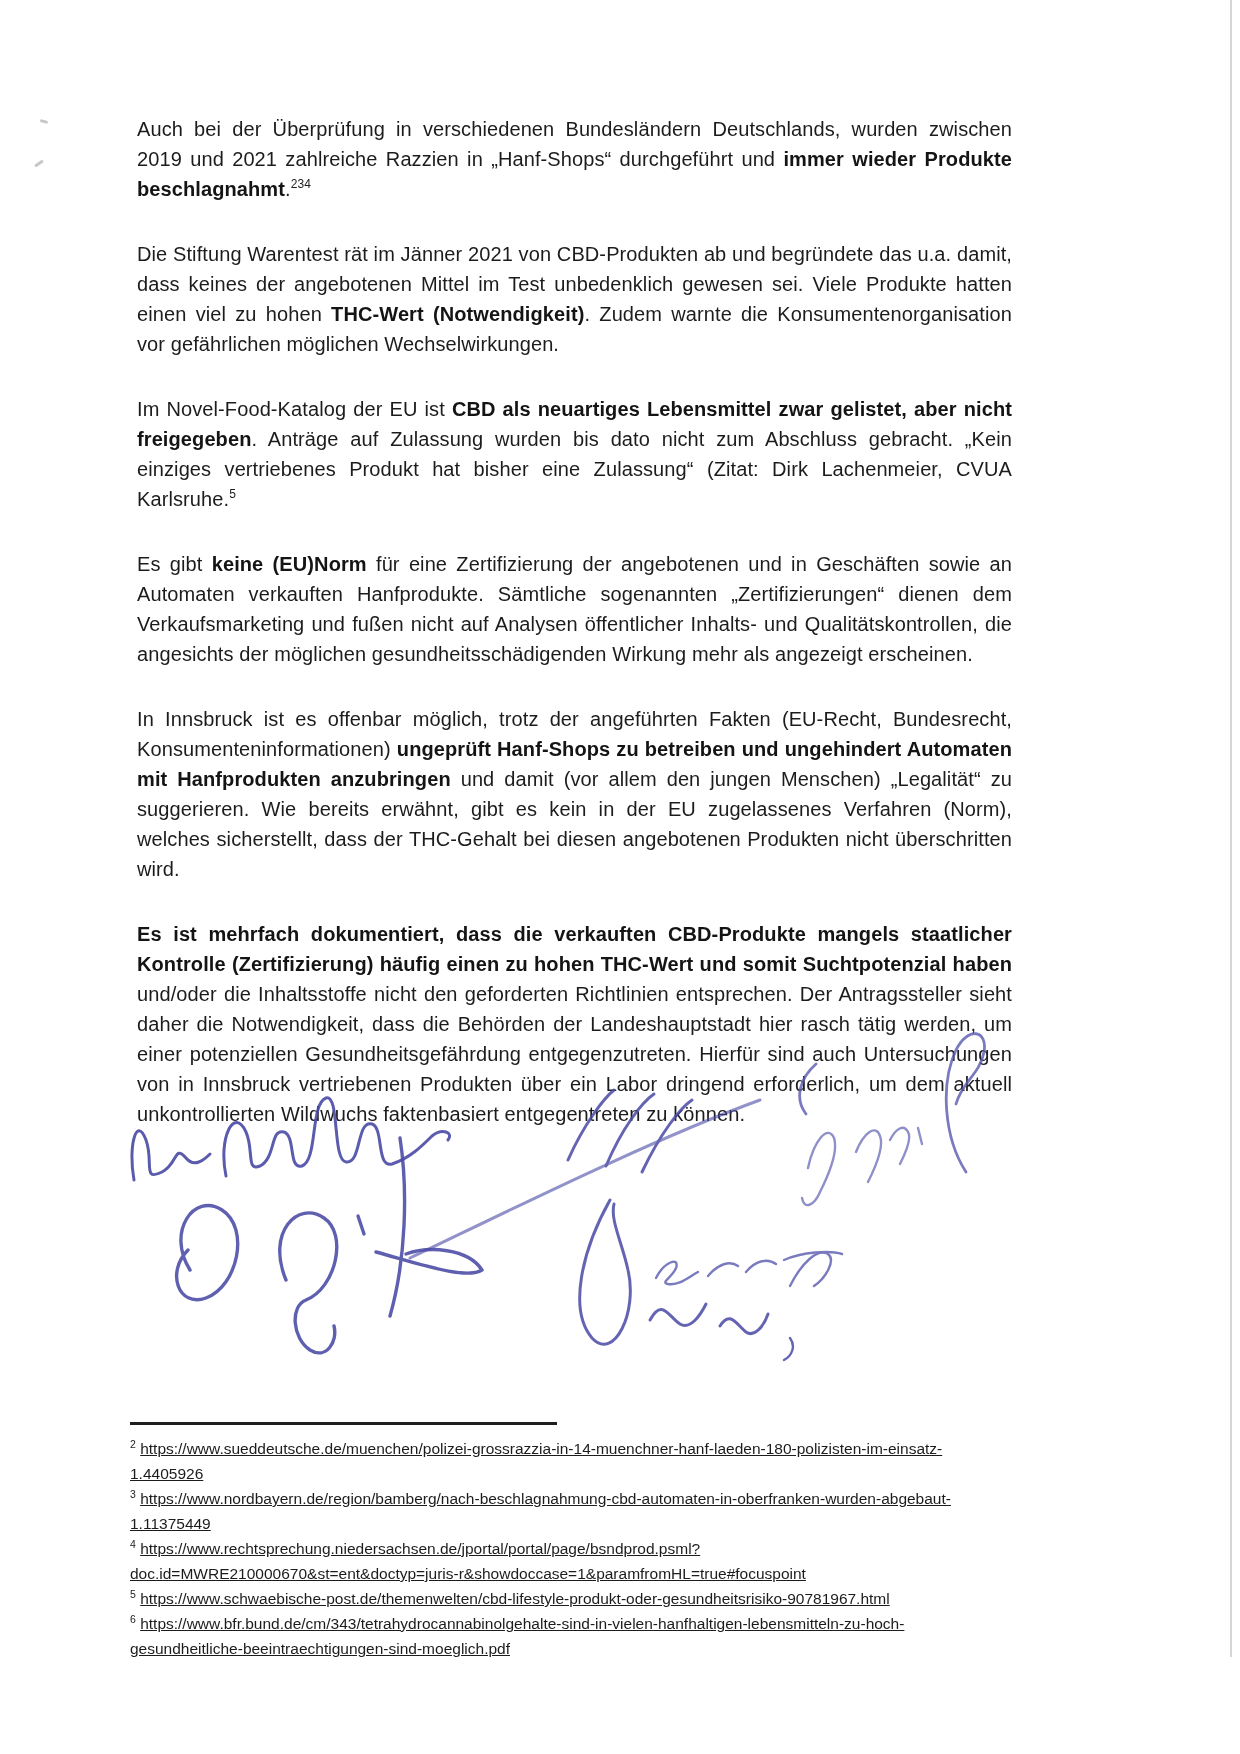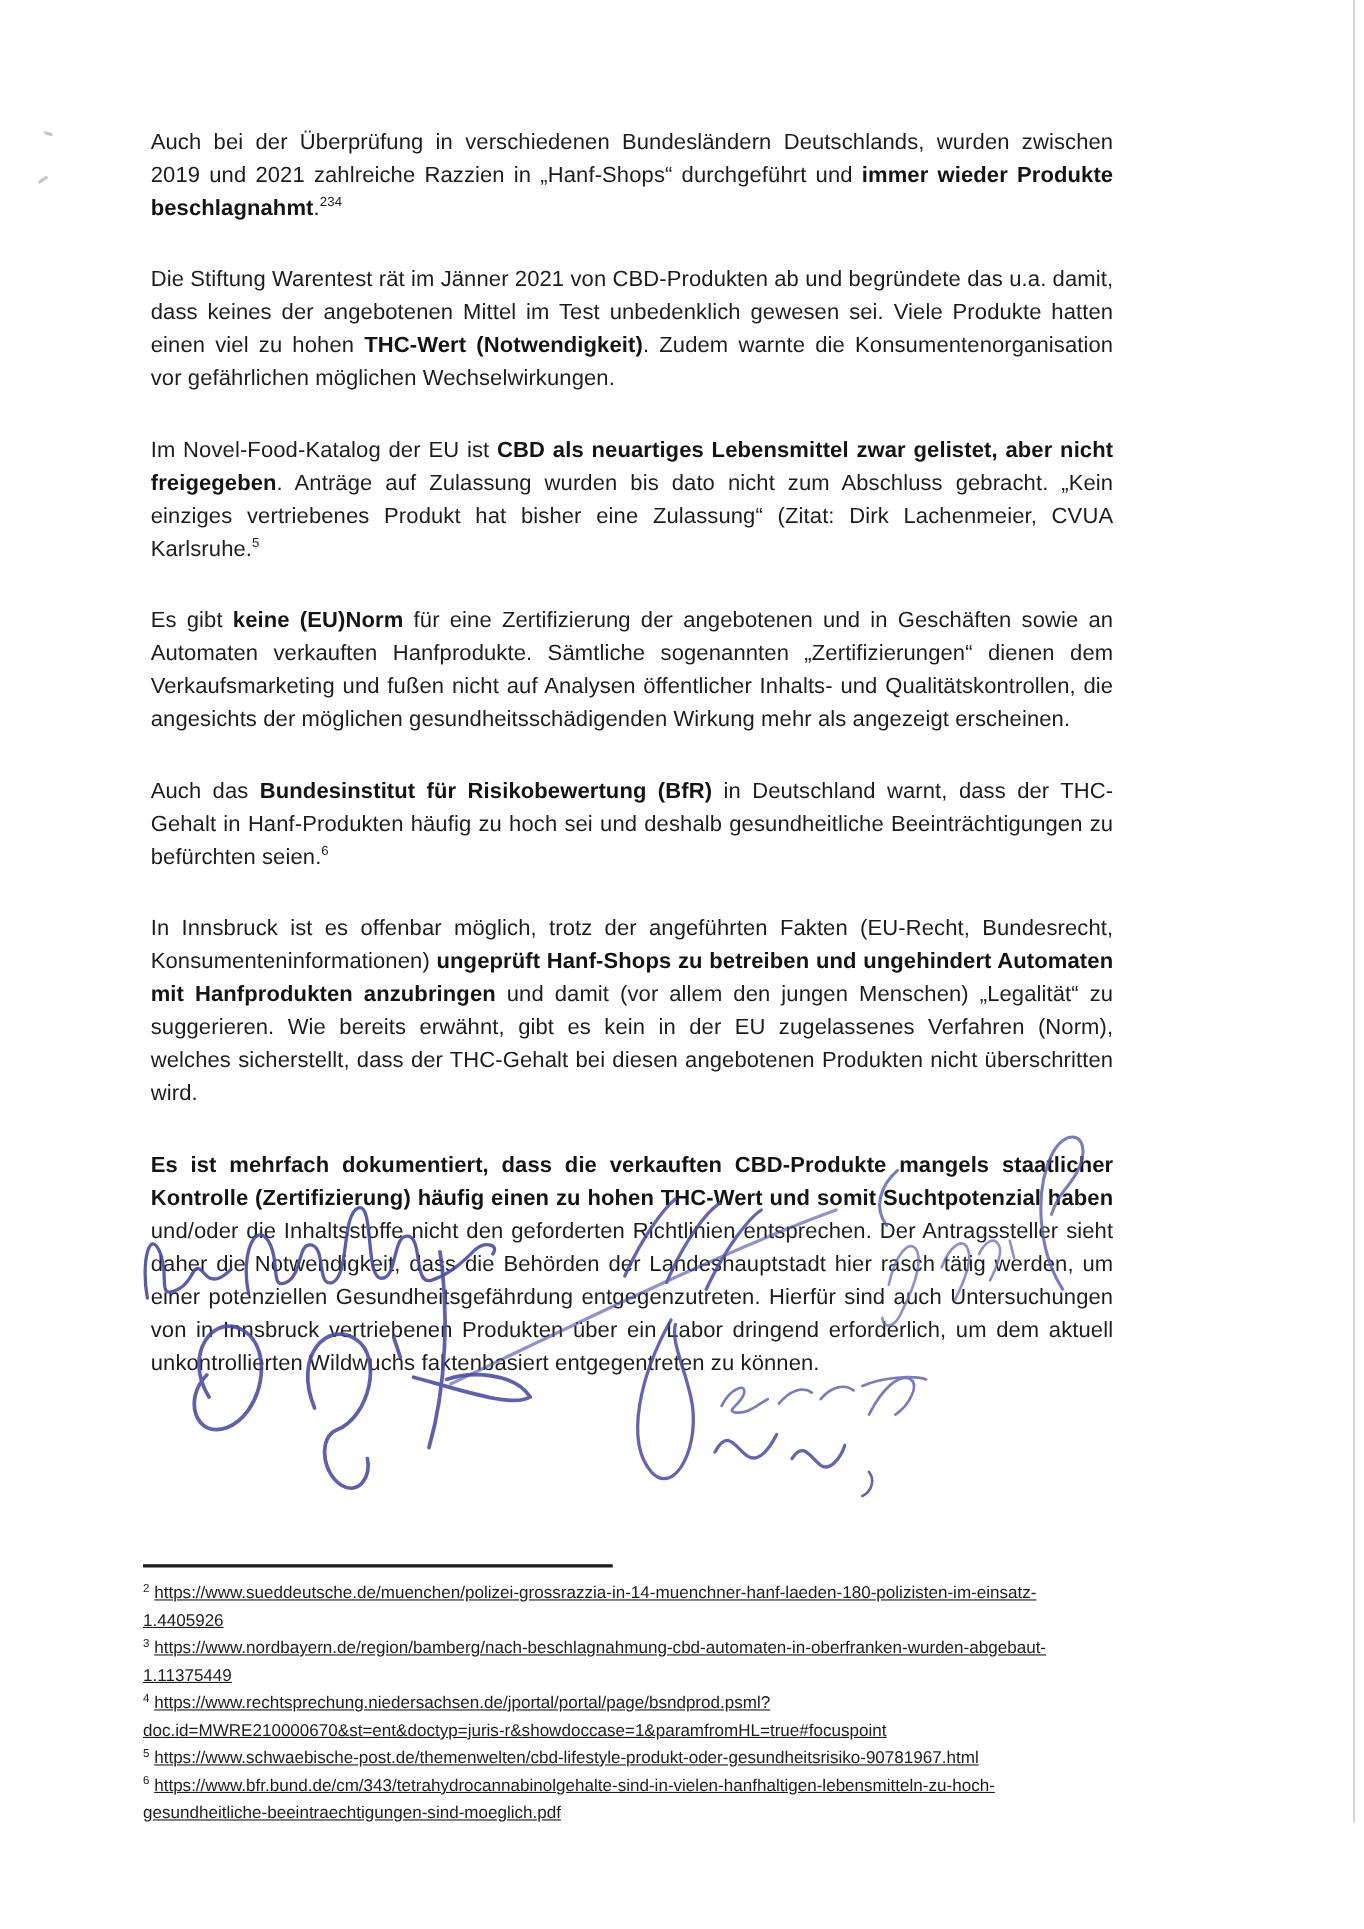--- a/index.html
+++ b/index.html
@@ -52,21 +52,20 @@
 <div class="page">
 
   <div class="margin-mark mark-1"></div>
   <div class="margin-mark mark-2"></div>
 
   <div class="content">
       <p><span>Auch bei der Überprüfung in verschiedenen Bundesländern Deutschlands, wurden zwischen 2019 und 2021 zahlreiche Razzien in „Hanf-Shops“ durchgeführt und </span><strong>immer wieder Produkte beschlagnahmt</strong><span>.</span><sup>234</sup></p>
       <p><span>Die Stiftung Warentest rät im Jänner 2021 von CBD-Produkten ab und begründete das u.a. damit, dass keines der angebotenen Mittel im Test unbedenklich gewesen sei. Viele Produkte hatten einen viel zu hohen </span><strong>THC-Wert (Notwendigkeit)</strong><span>. Zudem warnte die Konsumentenorganisation vor gefährlichen möglichen Wechselwirkungen.</span></p>
       <p><span>Im Novel-Food-Katalog der EU ist </span><strong>CBD als neuartiges Lebensmittel zwar gelistet, aber nicht freigegeben</strong><span>. Anträge auf Zulassung wurden bis dato nicht zum Abschluss gebracht. „Kein einziges vertriebenes Produkt hat bisher eine Zulassung“ (Zitat: Dirk Lachenmeier, CVUA Karlsruhe.</span><sup>5</sup></p>
       <p><span>Es gibt </span><strong>keine (EU)Norm</strong><span> für eine Zertifizierung der angebotenen und in Geschäften sowie an Automaten verkauften Hanfprodukte. Sämtliche sogenannten „Zertifizierungen“ dienen dem Verkaufsmarketing und fußen nicht auf Analysen öffentlicher Inhalts- und Qualitätskontrollen, die angesichts der möglichen gesundheitsschädigenden Wirkung mehr als angezeigt erscheinen.</span></p>
-      <p><span>Auch das </span><strong>Bundesinstitut für Risikobewertung (BfR)</strong><span> in Deutschland warnt, dass der THC-Gehalt in Hanf-Produkten häufig zu hoch sei und deshalb gesundheitliche Beeinträchtigungen zu befürchten seien.</span><sup>6</sup></p>
       <p><span>In Innsbruck ist es offenbar möglich, trotz der angeführten Fakten (EU-Recht, Bundesrecht, Konsumenteninformationen) </span><strong>ungeprüft Hanf-Shops zu betreiben und ungehindert Automaten mit Hanfprodukten anzubringen</strong><span> und damit (vor allem den jungen Menschen) „Legalität“ zu suggerieren. Wie bereits erwähnt, gibt es kein in der EU zugelassenes Verfahren (Norm), welches sicherstellt, dass der THC-Gehalt bei diesen angebotenen Produkten nicht überschritten wird.</span></p>
       <p><strong>Es ist mehrfach dokumentiert, dass die verkauften CBD-Produkte mangels staatlicher Kontrolle (Zertifizierung) häufig einen zu hohen THC-Wert und somit Suchtpotenzial haben</strong><span> und/oder die Inhaltsstoffe nicht den geforderten Richtlinien entsprechen. Der Antragssteller sieht daher die Notwendigkeit, dass die Behörden der Landeshauptstadt hier rasch tätig werden, um einer potenziellen Gesundheitsgefährdung entgegenzutreten. Hierfür sind auch Untersuchungen von in Innsbruck vertriebenen Produkten über ein Labor dringend erforderlich, um dem aktuell unkontrollierten Wildwuchs faktenbasiert entgegentreten zu können.</span></p>
     </div>
 
   <div class="fn-sep"></div>
 
   <div class="footnotes">
       <div class="footnote"><sup class="fn-num">2</sup> <span class="fn-url">https://www.sueddeutsche.de/muenchen/polizei-grossrazzia-in-14-muenchner-hanf-laeden-180-polizisten-im-einsatz-1.4405926</span></div>
       <div class="footnote"><sup class="fn-num">3</sup> <span class="fn-url">https://www.nordbayern.de/region/bamberg/nach-beschlagnahmung-cbd-automaten-in-oberfranken-wurden-abgebaut-1.11375449</span></div>
       <div class="footnote"><sup class="fn-num">4</sup> <span class="fn-url">https://www.rechtsprechung.niedersachsen.de/jportal/portal/page/bsndprod.psml?doc.id=MWRE210000670&amp;st=ent&amp;doctyp=juris-r&amp;showdoccase=1&amp;paramfromHL=true#focuspoint</span></div>

